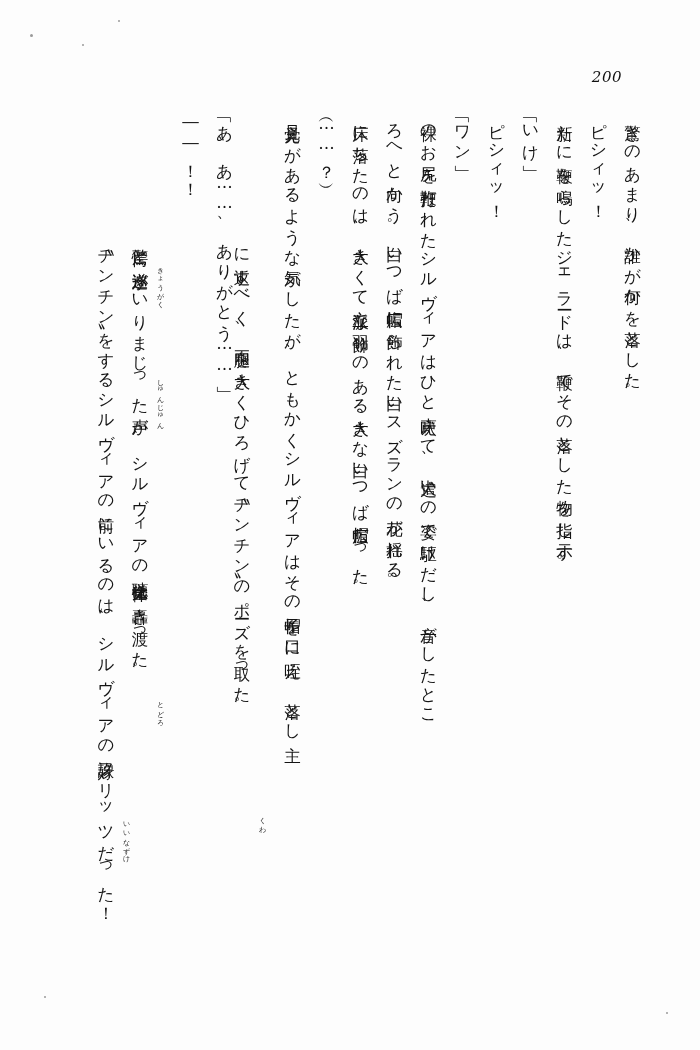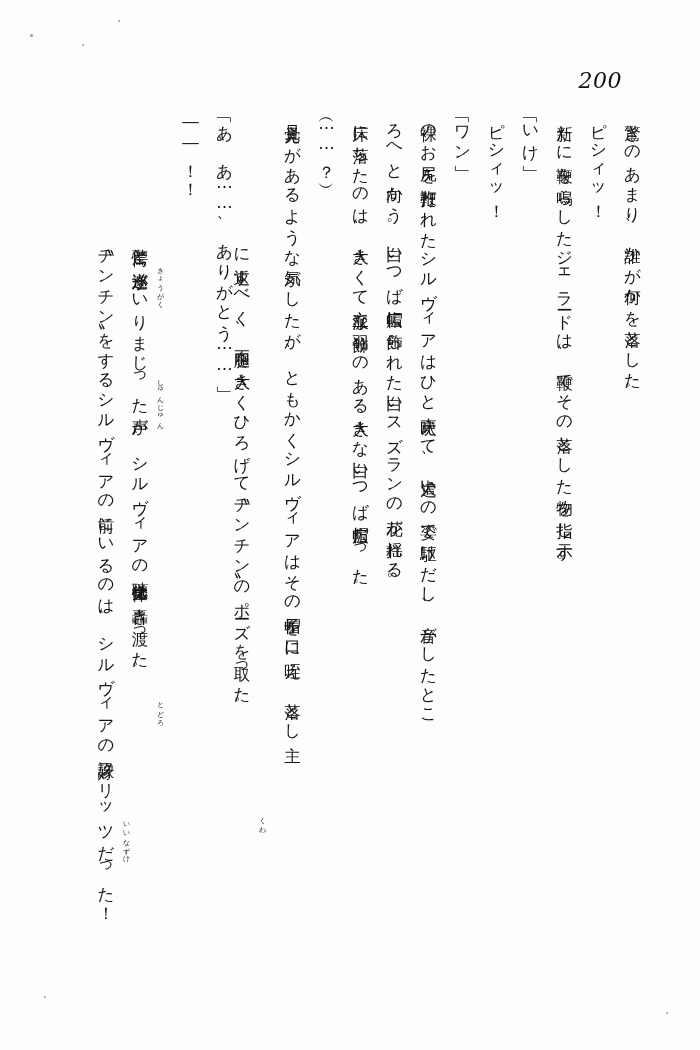--- a/index.html
+++ b/index.html
@@ -14,21 +14,21 @@
     background: #fdfdfd;
     overflow: hidden;
     font-family: "DejaVu Serif", "Liberation Serif", serif;
     color: #1a1a1a;
   }
   
   #page-number {
     position: absolute;
     top: 68px;
     right: 78px;
-    font-size: 22px;
+    font-size: 15px;
     font-style: italic;
     font-family: "DejaVu Serif", "Liberation Serif", serif;
     color: #111;
     letter-spacing: 0.5px;
   }
   
   #text-block {
     position: absolute;
     top: 112px;
     right: 60px;

